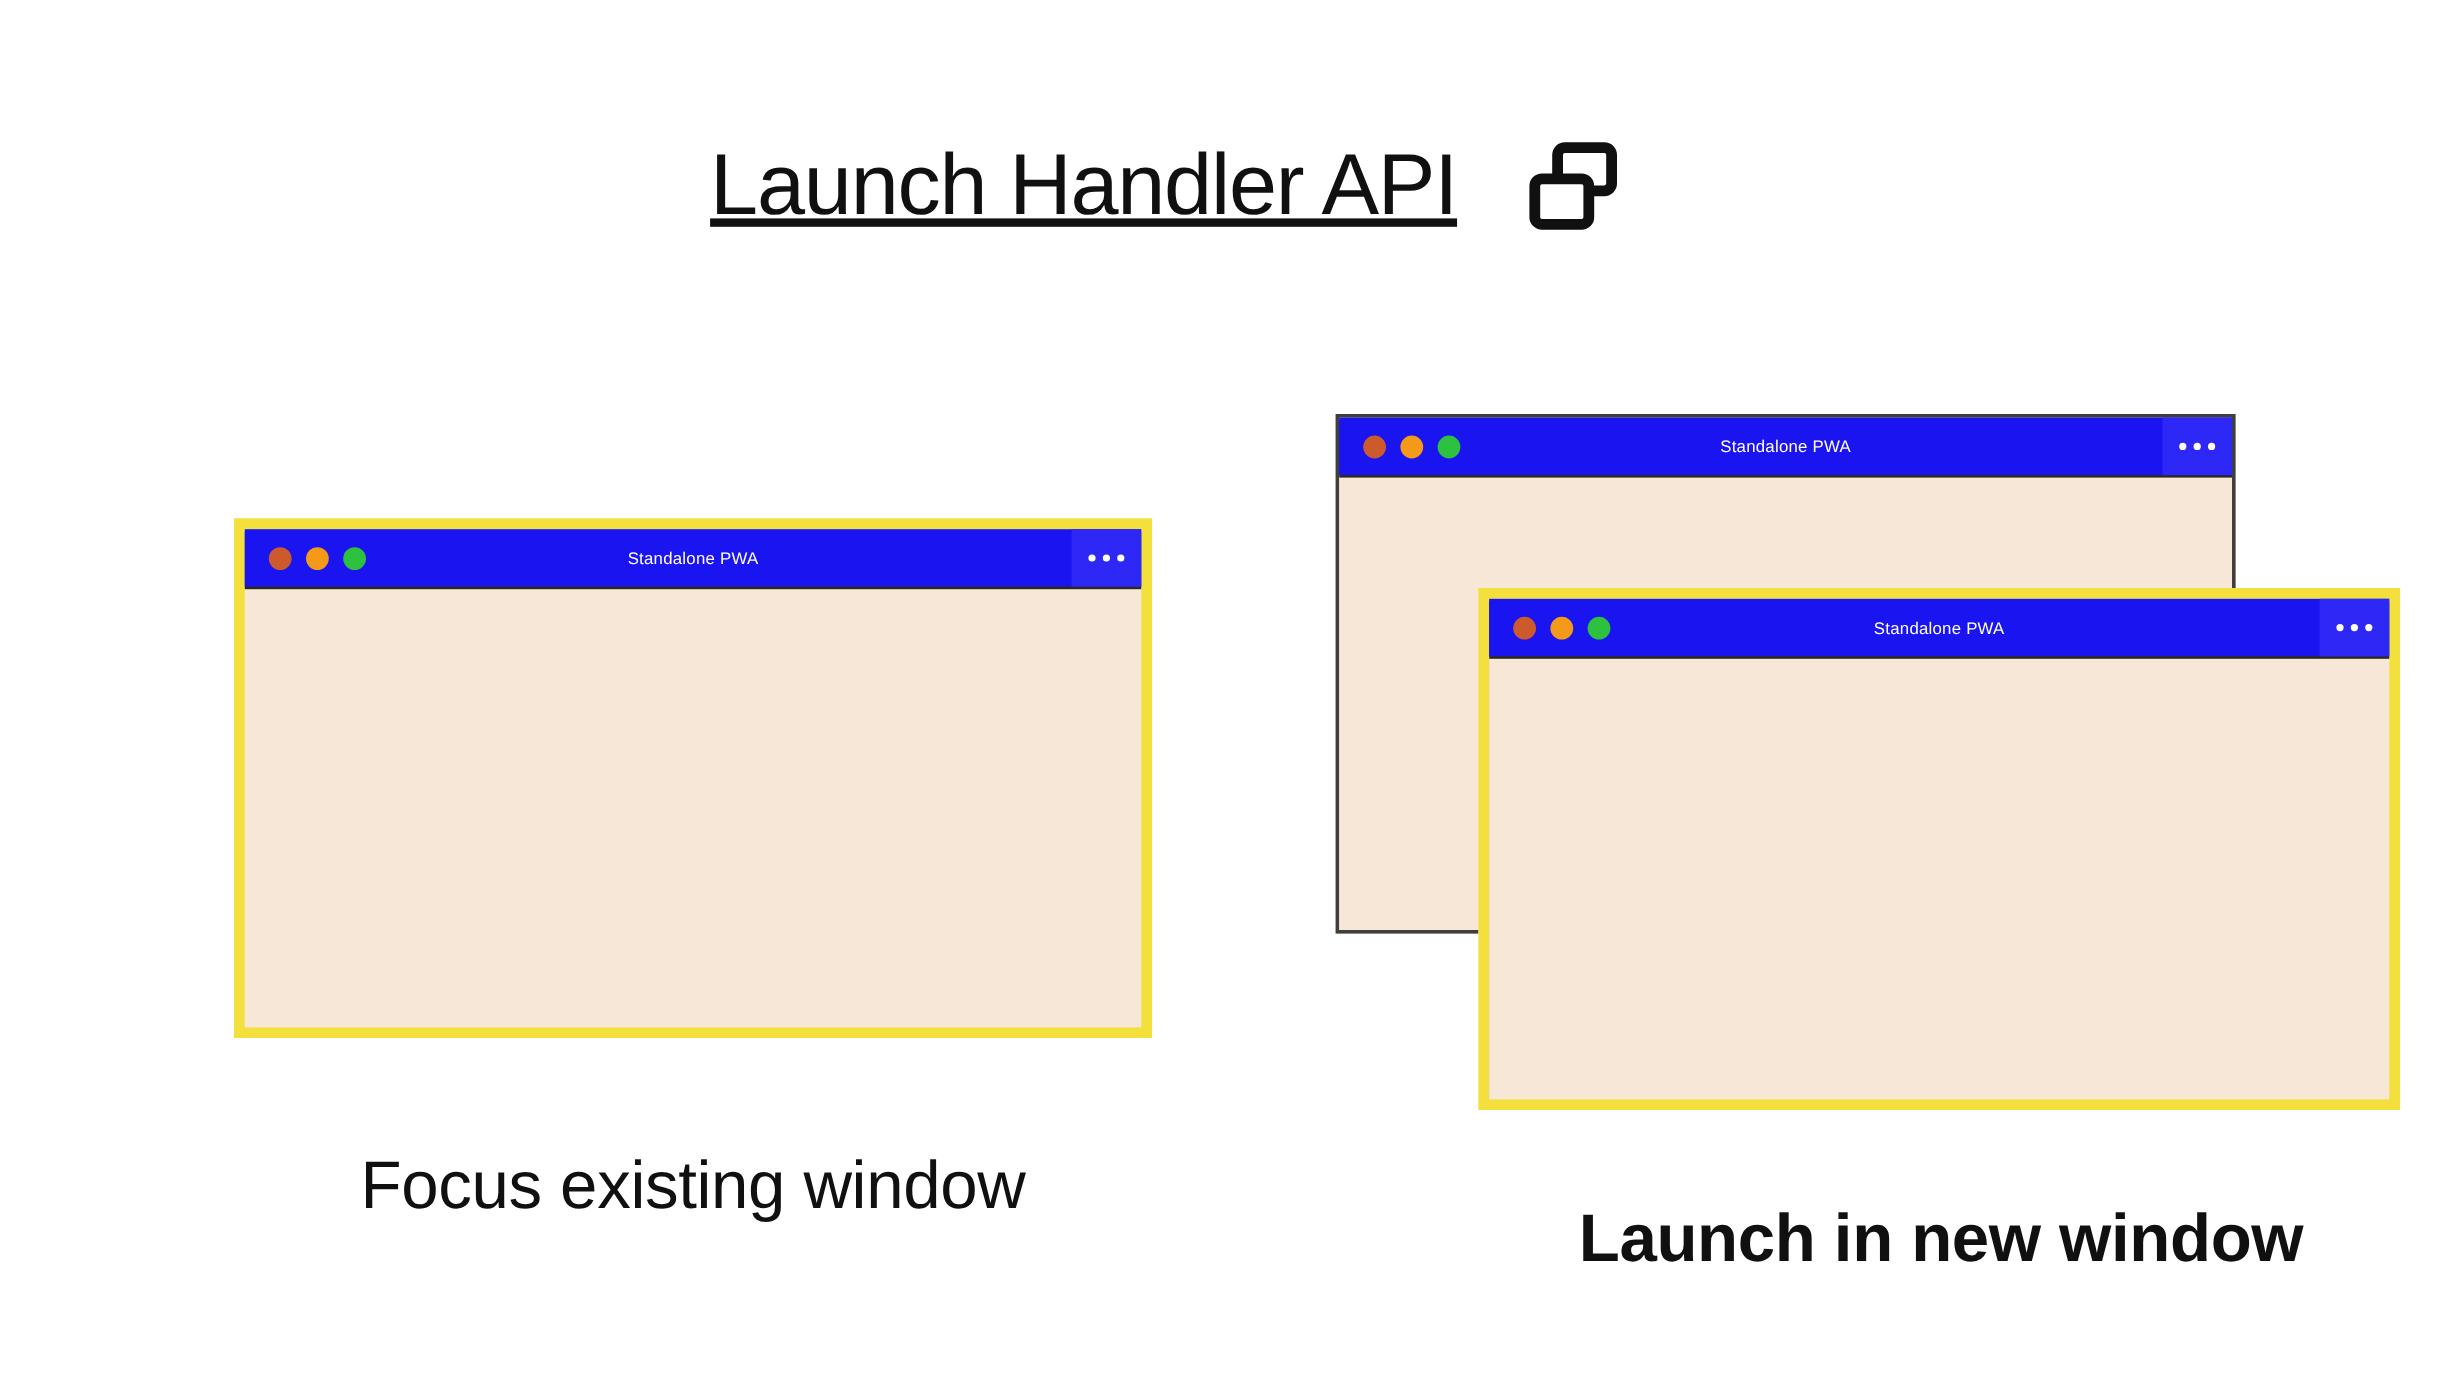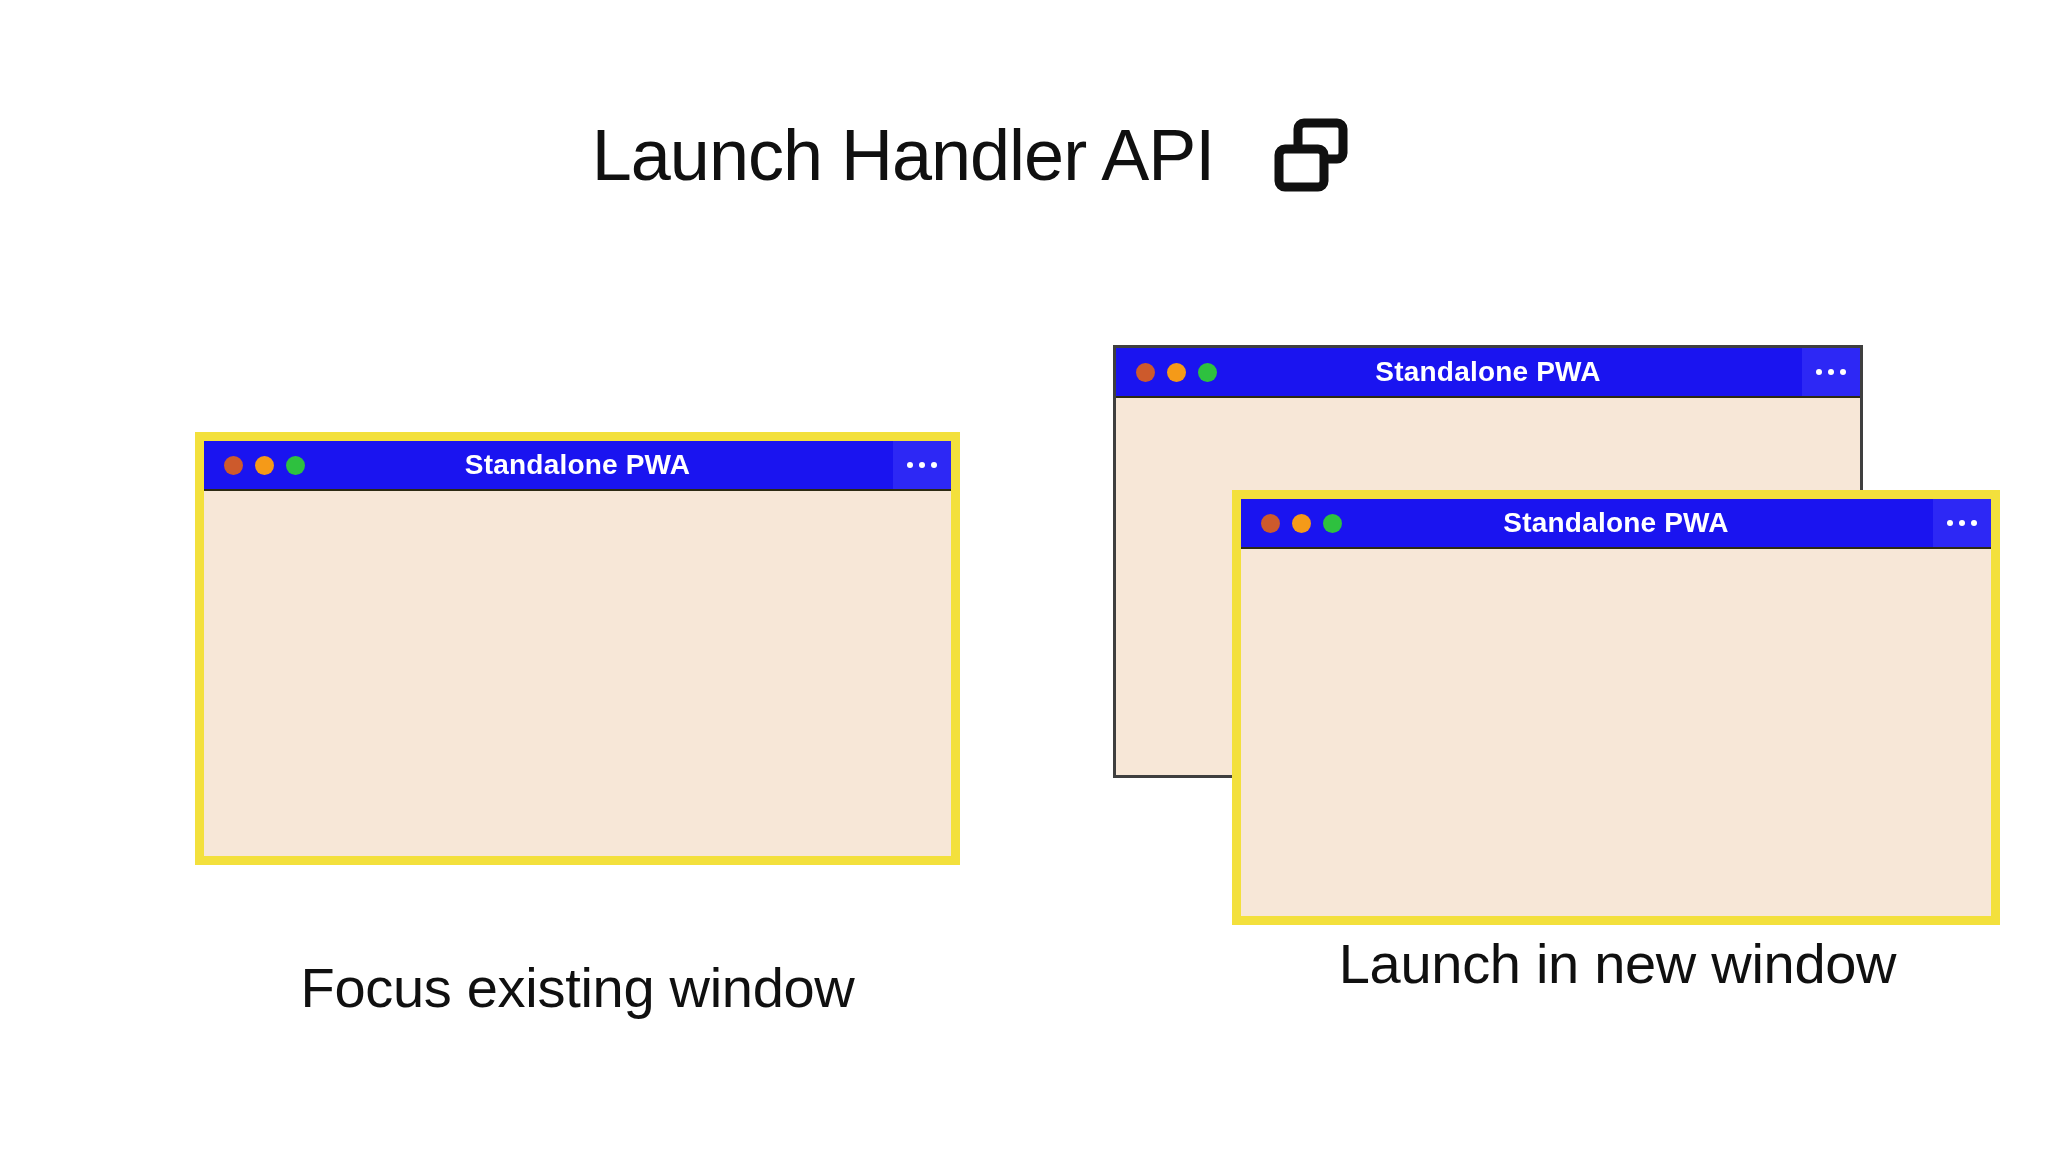--- a/index.html
+++ b/index.html
@@ -17,23 +17,23 @@
     -webkit-font-smoothing: antialiased;
   }
 
   
   .header {
     position: absolute;
     left: 0;
     top: 118px;
     width: 1940px;
     display: flex;
-    align-items: center;
     justify-content: center;
     gap: 60px;
+    text-decoration: underline;
   }
   .header-title {
     font-size: 72px;
     font-weight: 400;
     letter-spacing: -1px;
     line-height: 1;
     color: #101010;
     white-space: nowrap;
   }
   .header-icon {
@@ -81,22 +81,22 @@
   }
   .dot.close    { background: #cd5a2c; }
   .dot.minimize { background: #f59a18; }
   .dot.maximize { background: #2ec13f; }
 
   .titlebar-title {
     position: absolute;
     left: 0;
     right: 0;
     text-align: center;
-    font-size: 28px;
-    font-weight: 700;
+    font-size: 14px;
+    font-weight: 400;
     color: #ffffff;
     letter-spacing: 0.2px;
     pointer-events: none;
   }
   .menu-button {
     margin-left: auto;
     height: 100%;
     width: 58px;
     background: #2d28f5;
     display: flex;
@@ -151,22 +151,23 @@
     white-space: nowrap;
     text-align: center;
   }
   #caption-focus {
     left: 195px;
     top: 955px;
     width: 765px;
   }
   #caption-launch {
     left: 1235px;
-    top: 931px;
+    top: 999px;
     width: 765px;
+    font-weight: bold;
   }
 </style>
 </head>
 <body>
 
 <div class="header">
   <div class="header-title">Launch Handler API</div>
   <div class="header-icon">
     <svg width="74" height="74" viewBox="0 0 74 74" xmlns="http://www.w3.org/2000/svg">
       <rect x="24" y="5" width="45" height="36" rx="6" ry="6" fill="none" stroke="#101010" stroke-width="9"></rect>

